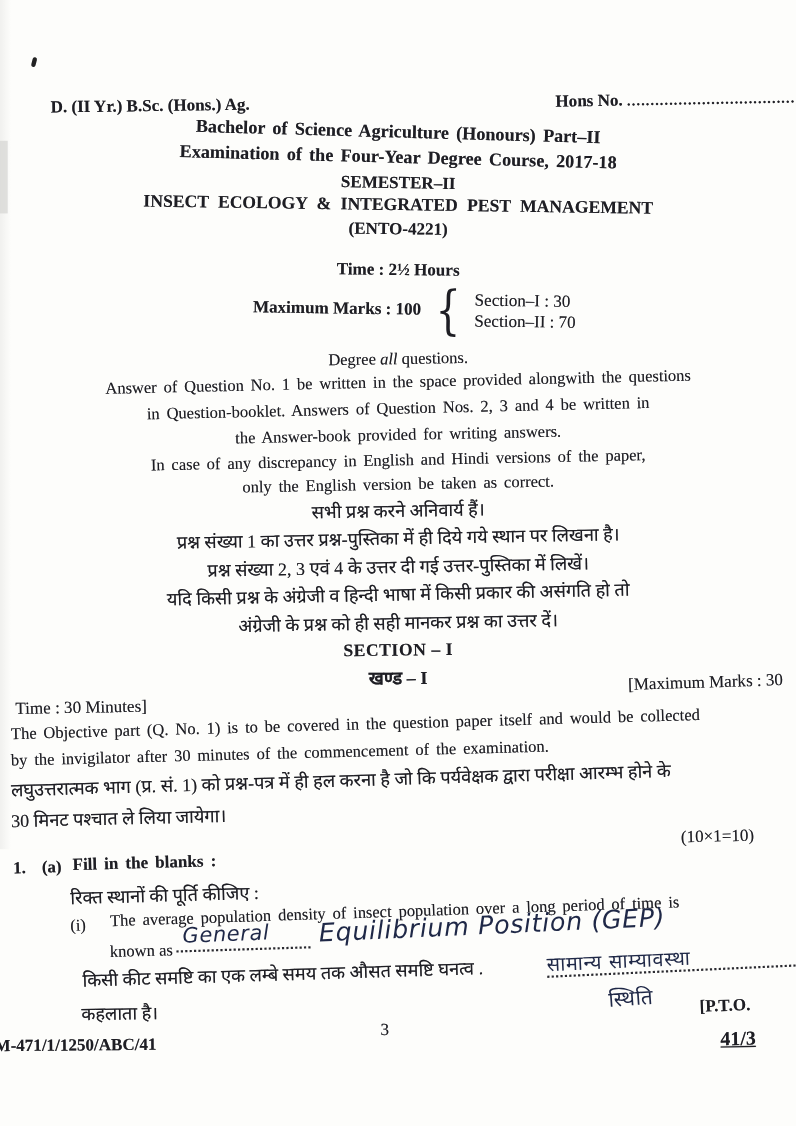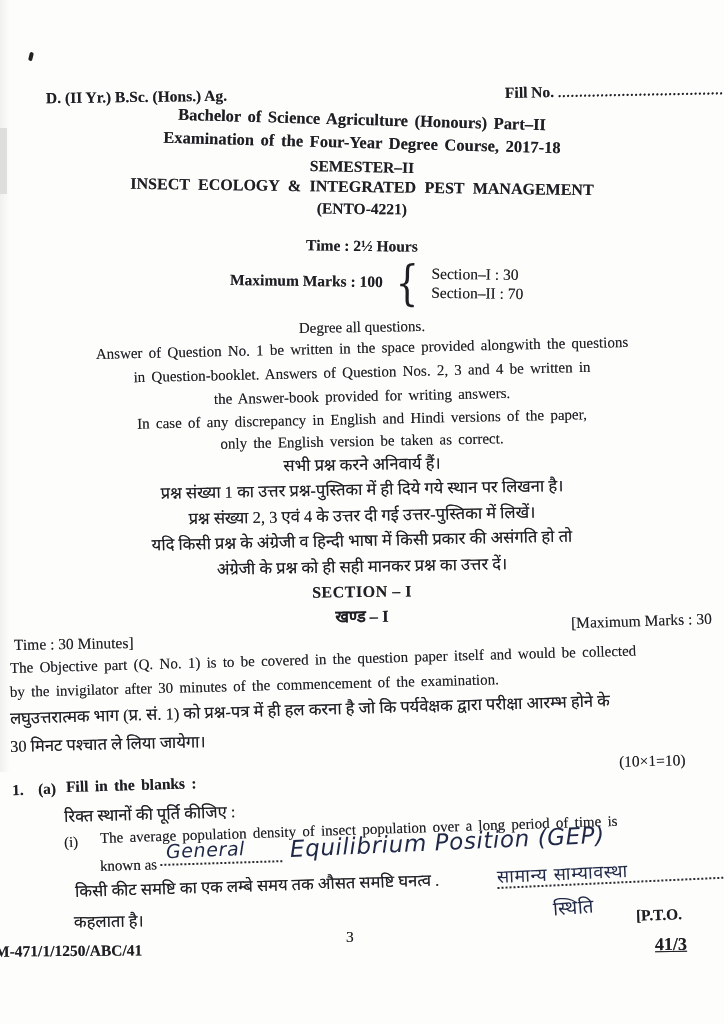--- a/index.html
+++ b/index.html
@@ -16,21 +16,21 @@
     color:var(--ink);
   }
   .page{position:relative;width:724px;height:772px;
     background:
       linear-gradient(90deg, rgba(0,0,0,0.05) 0px, rgba(0,0,0,0.0) 10px),
       var(--paper);
   }
   .abs{position:absolute;white-space:nowrap;}
   .ser{font-family:"Liberation Serif", serif;}
   .b{font-weight:bold;}
-  .i{}
+  .i{font-style:italic;}
   .c{left:0;right:0;text-align:center;}
   .fs15{font-size:15px;}
   .fs155{font-size:15.5px;}
   .fs16{font-size:16px;}
   .fs165{font-size:16.5px;}
   .wsp2{word-spacing:2.5px;}
   .wsp4{word-spacing:4.5px;}
   .soft{text-shadow:0 0 0.5px rgba(30,30,35,0.55);}
   .hi{font-family:"Liberation Serif", serif;}
   .hand{
@@ -60,21 +60,21 @@
 </head>
 <body>
 
 <div class="page">
 
   <div class="ink-mark"></div>
   <div class="scan-edge"></div>
 
   <div class="abs ser b fs155 soft" style="left:46px;top:88px;transform:rotate(-0.8deg);">D. (II Yr.) B.Sc. (Hons.) Ag.</div>
   <div class="abs ser b fs155 soft" style="left:505px;top:82px;transform:rotate(-1deg);">
-    <span>Fill No.</span>
+    <span>Hons No.</span>
     <span style="letter-spacing:1px;font-size:13px;">.......................................</span>
   </div>
 
   <div class="abs c ser b fs165 soft wsp2" style="top:110px;transform:rotate(1.6deg);">Bachelor of Science Agriculture (Honours) Part–II</div>
   <div class="abs c ser b fs165 soft wsp2" style="top:133px;transform:rotate(1.5deg);">Examination of the Four-Year Degree Course, 2017-18</div>
   <div class="abs c ser b fs155 soft" style="top:158px;transform:rotate(1.1deg);">SEMESTER–II</div>
   <div class="abs c ser b fs16 soft wsp4" style="top:178px;transform:rotate(0.8deg);">INSECT ECOLOGY &amp; INTEGRATED PEST MANAGEMENT</div>
   <div class="abs c ser b fs155 soft" style="top:200px;transform:rotate(0.6deg);">(ENTO-4221)</div>
 
   <div class="abs c ser b fs155 soft" style="top:237px;transform:rotate(0.7deg);">Time : 2½ Hours</div>

